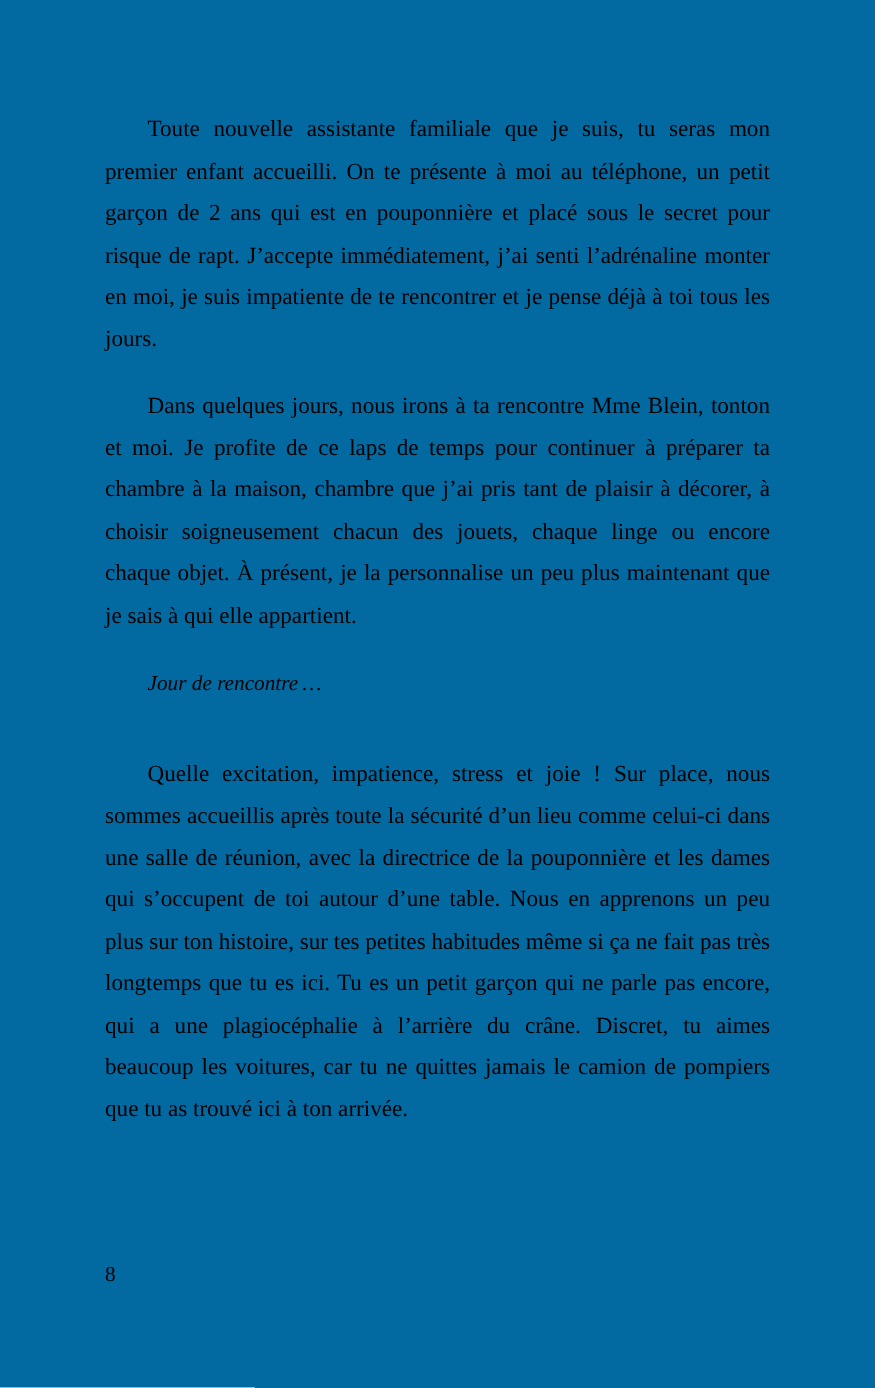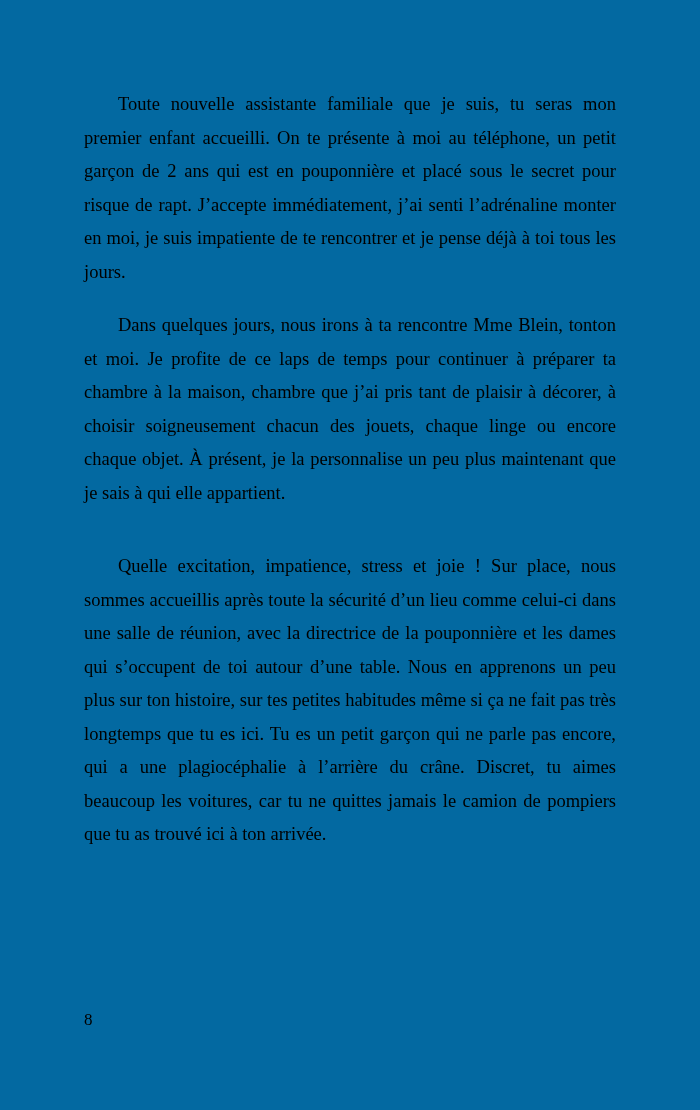--- a/index.html
+++ b/index.html
@@ -56,20 +56,21 @@
 <body>
 
 <div class="page">
 
   <div class="text-column">
 
     <p class="para">Toute nouvelle assistante familiale que je suis, tu seras mon premier enfant accueilli. On te présente à moi au téléphone, un petit garçon de 2 ans qui est en pouponnière et placé sous le secret pour risque de rapt. J’accepte immédiatement, j’ai senti l’adrénaline monter en moi, je suis impatiente de te rencontrer et je pense déjà à toi tous les jours.</p>
 
     <p class="para">Dans quelques jours, nous irons à ta rencontre Mme Blein, tonton et moi. Je profite de ce laps de temps pour continuer à préparer ta chambre à la maison, chambre que j’ai pris tant de plaisir à décorer, à choisir soigneusement chacun des jouets, chaque linge ou encore chaque objet. À présent, je la personnalise un peu plus maintenant que je sais à qui elle appartient.</p>
 
+    <p class="subhead">Jour de rencontre …</p>
 
     <p class="para">Quelle excitation, impatience, stress et joie ! Sur place, nous sommes accueillis après toute la sécurité d’un lieu comme celui-ci dans une salle de réunion, avec la directrice de la pouponnière et les dames qui s’occupent de toi autour d’une table. Nous en apprenons un peu plus sur ton histoire, sur tes petites habitudes même si ça ne fait pas très longtemps que tu es ici. Tu es un petit garçon qui ne parle pas encore, qui a une plagiocéphalie à l’arrière du crâne. Discret, tu aimes beaucoup les voitures, car tu ne quittes jamais le camion de pompiers que tu as trouvé ici à ton arrivée.</p>
 
   </div>
 
   <div class="folio">8</div>
 
 </div>
 
 </body></html>

